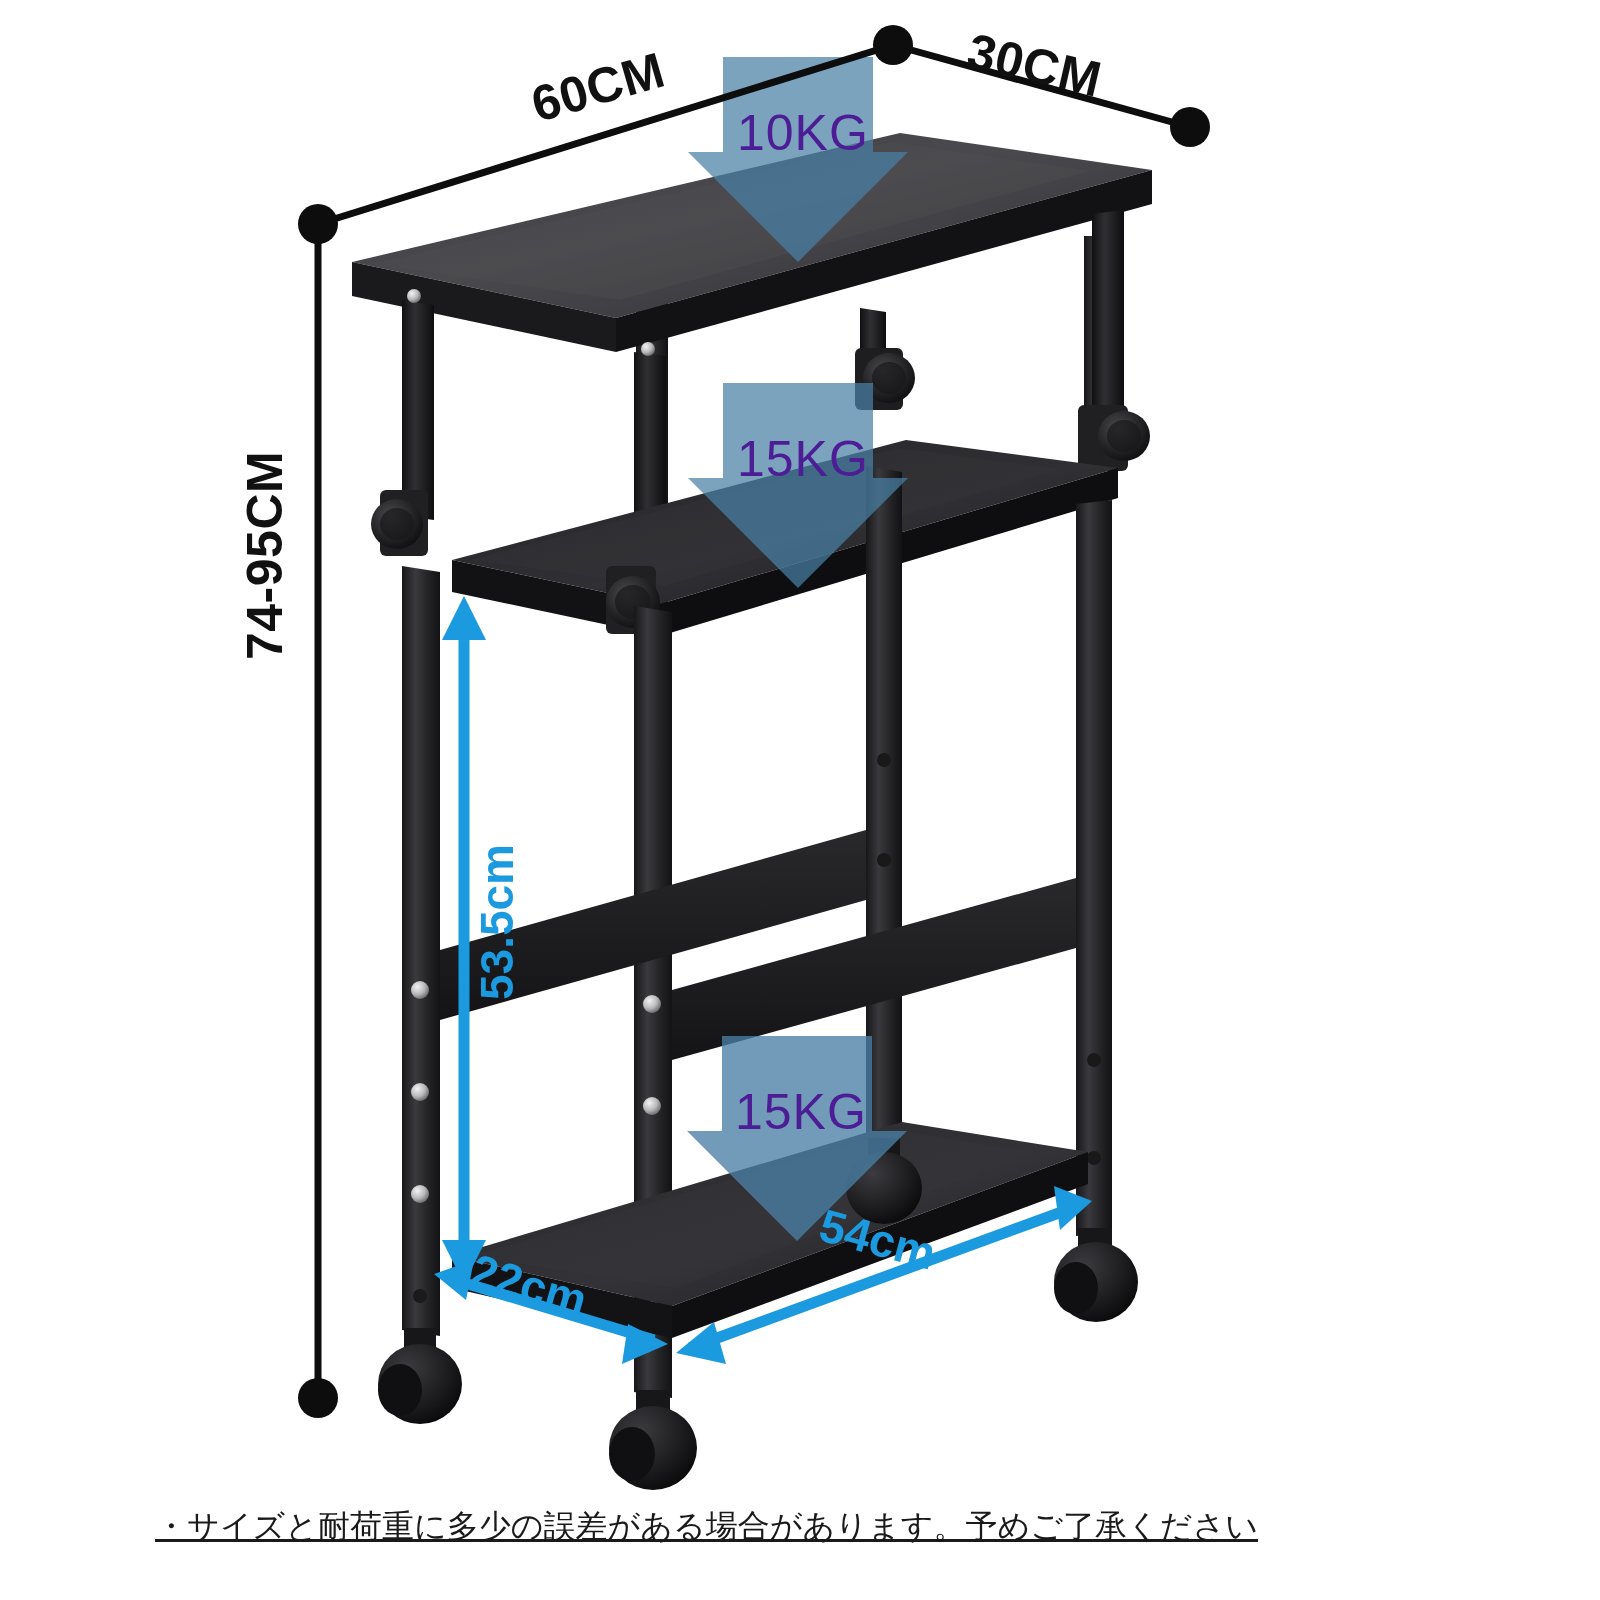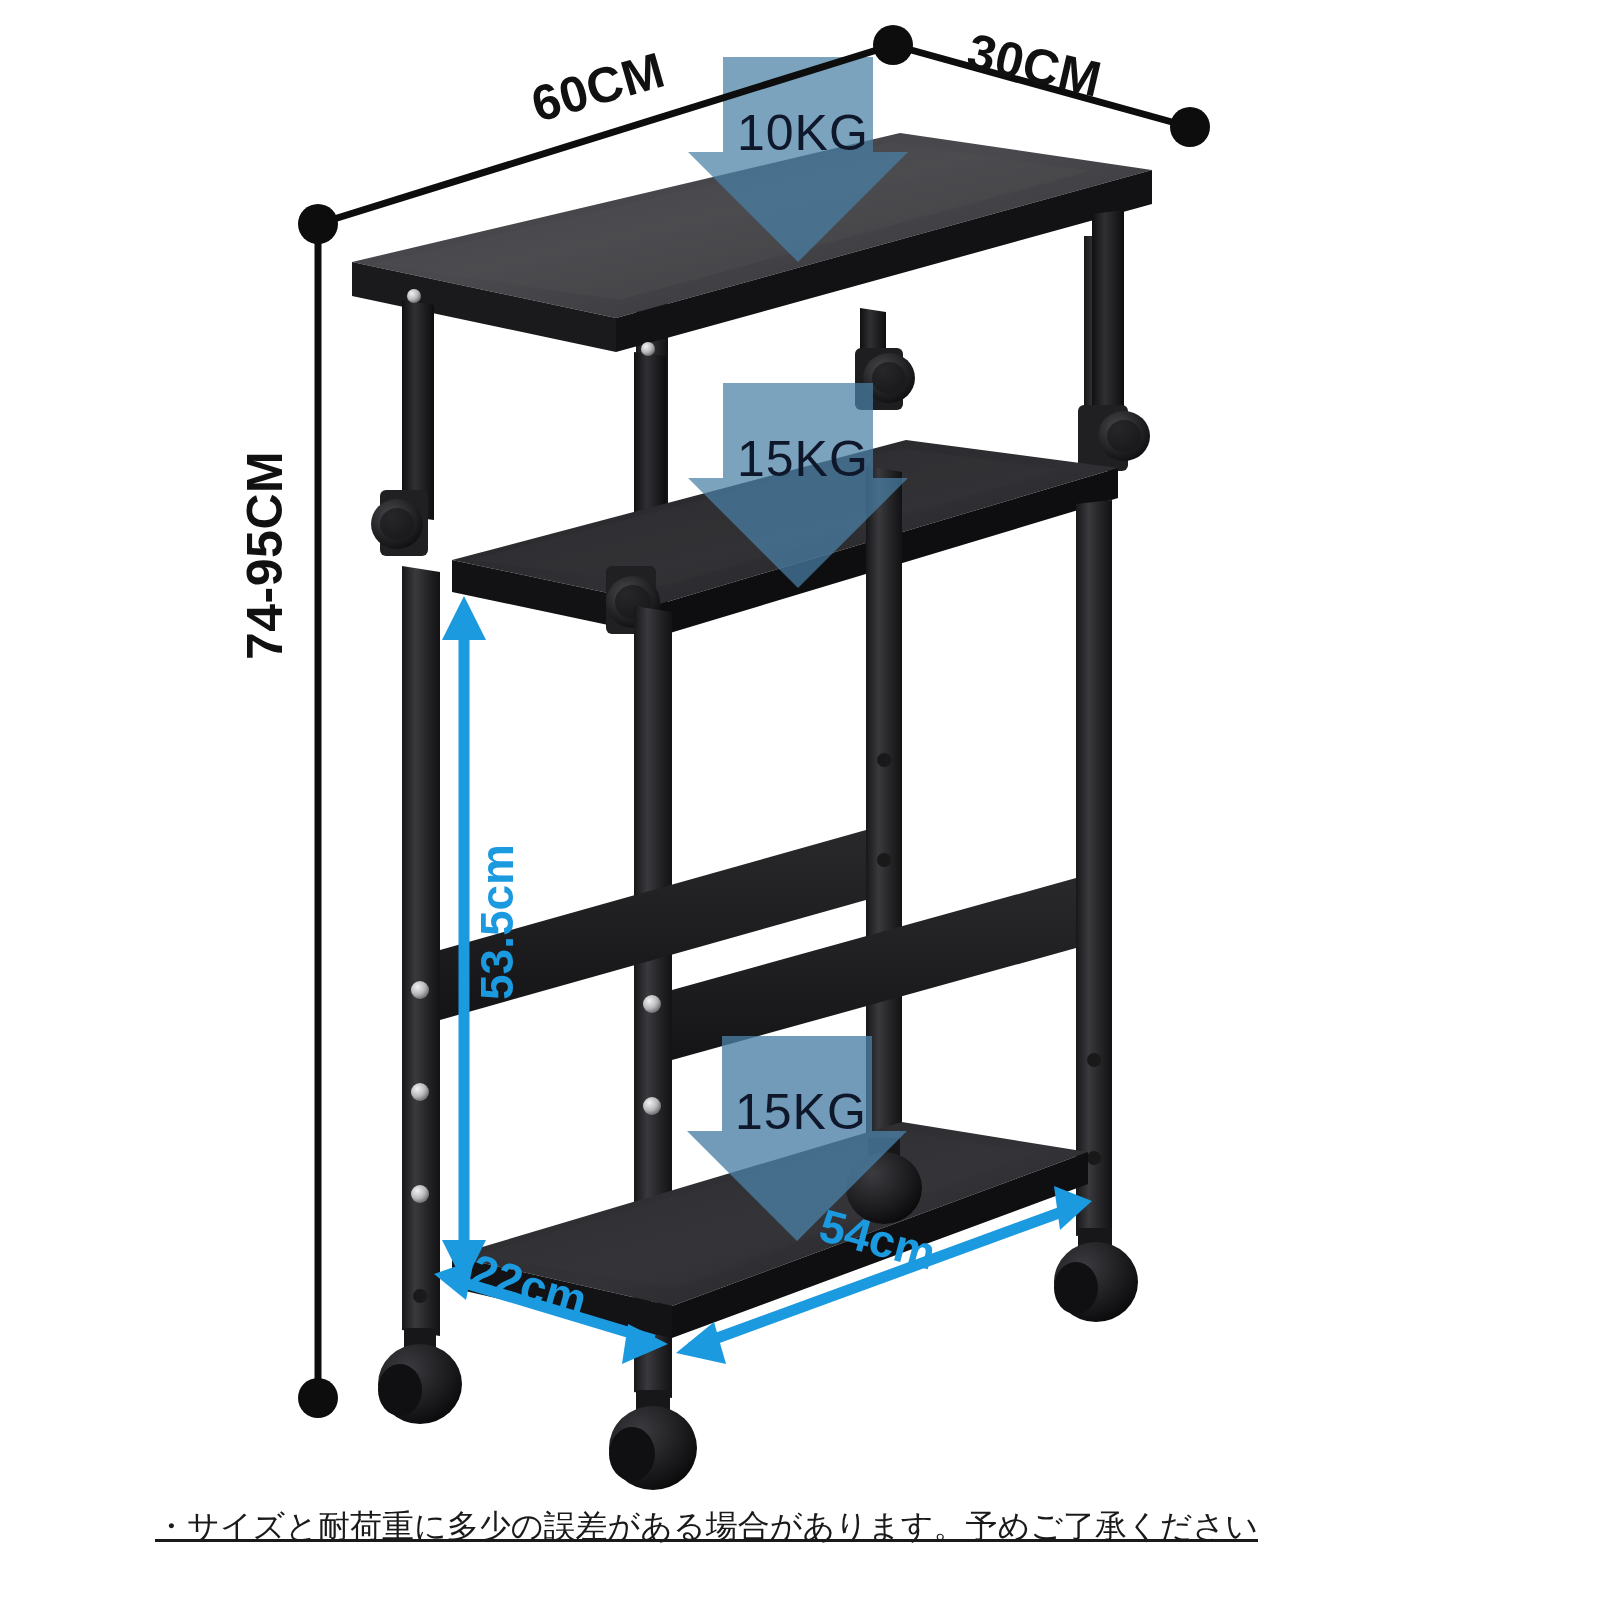--- a/index.html
+++ b/index.html
@@ -36,21 +36,21 @@
   .lbl-535{
     font-size:46px;left:470px;top:1000px;
     transform:rotate(-90deg);transform-origin:left top;
   }
   .lbl-54{font-size:46px;left:828px;top:1198px;transform:rotate(15deg);transform-origin:left top;}
   .lbl-22{font-size:46px;left:480px;top:1243px;transform:rotate(16deg);transform-origin:left top;}
 
   .kg{
     font-family:"Liberation Sans", sans-serif;
     font-weight:400;
-    color:#0f172a;
+    color:#4c1d95;
     font-size:50px;
     letter-spacing:1px;
   }
   .kg-top{left:737px;top:104px;}
   .kg-mid{left:737px;top:430px;}
   .kg-bot{left:735px;top:1083px;}
 
   .caption{
     position:absolute;left:155px;top:1505px;
     font-family:"Liberation Sans", sans-serif;

